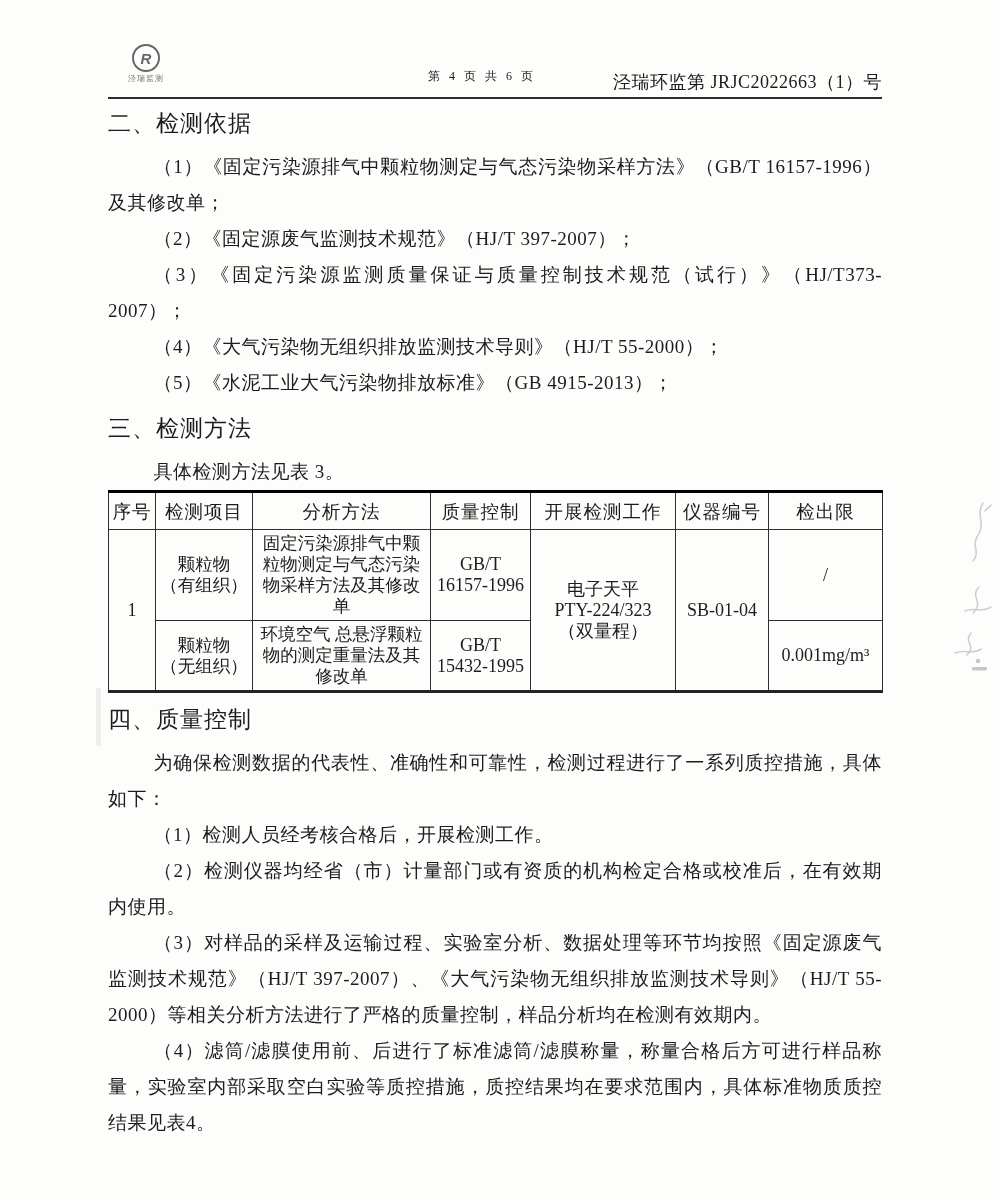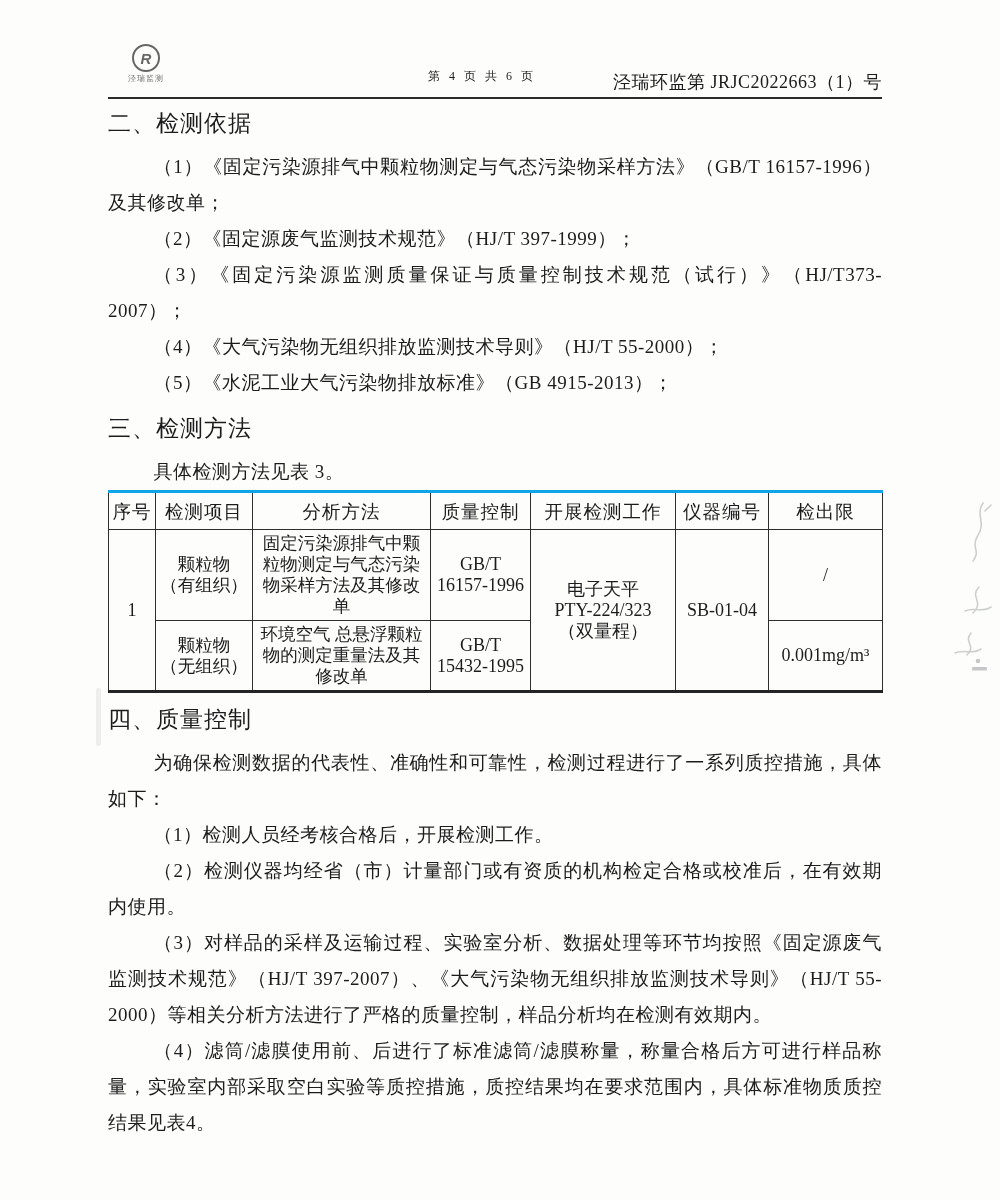--- a/index.html
+++ b/index.html
@@ -36,21 +36,21 @@
   }
 
   
   .tbl-caption { position:relative; height:30px; margin-top:12px; }
   .tbl-label { position:absolute; left:46px; bottom:2px; font-size:19px; }
   .tbl-title { position:absolute; left:378px; bottom:2px; font-size:20px; font-weight:bold; letter-spacing:1px; }
 
   
   table.method-table {
     width:774px; border-collapse:collapse; table-layout:fixed;
-    border-top:3px solid #0ea5e9; border-bottom:3px solid #242424;
+    border-top:3px solid #000000; border-bottom:3px solid #242424;
   }
   .method-table th, .method-table td {
     border:1px solid #2e2e2e; text-align:center; vertical-align:middle;
     padding:3px 2px; font-weight:normal;
   }
   .method-table th { height:38px; font-size:18.5px; letter-spacing:1px; }
   .method-table td { font-size:17.5px; line-height:21px; }
   .row-a td { height:66px; }
   .row-b td { height:64px; }
   .pre { white-space:pre-line; }
@@ -74,21 +74,21 @@
         </div>
         <div class="logo-caption">泾瑞监测</div>
       </div>
       <div class="page-info">第 4 页 共 6 页</div>
       <div class="doc-number">泾瑞环监第 JRJC2022663（1）号</div>
     </div>
     <hr class="hdr-rule">
 
     <h2 class="sec">二、检测依据</h2>
     <p class="body">（1）《固定污染源排气中颗粒物测定与气态污染物采样方法》（GB/T 16157-1996）及其修改单；</p>
-    <p class="body">（2）《固定源废气监测技术规范》（HJ/T 397-1999）；</p>
+    <p class="body">（2）《固定源废气监测技术规范》（HJ/T 397-2007）；</p>
     <p class="body">（3）《固定污染源监测质量保证与质量控制技术规范（试行）》（HJ/T373-2007）；</p>
     <p class="body">（4）《大气污染物无组织排放监测技术导则》（HJ/T 55-2000）；</p>
     <p class="body">（5）《水泥工业大气污染物排放标准》（GB 4915-2013）；</p>
 
     <h2 class="sec" style="margin-top:12px;">三、检测方法</h2>
     <p class="body">具体检测方法见表 3。</p>
 
 
     <table class="method-table">
       <colgroup>

